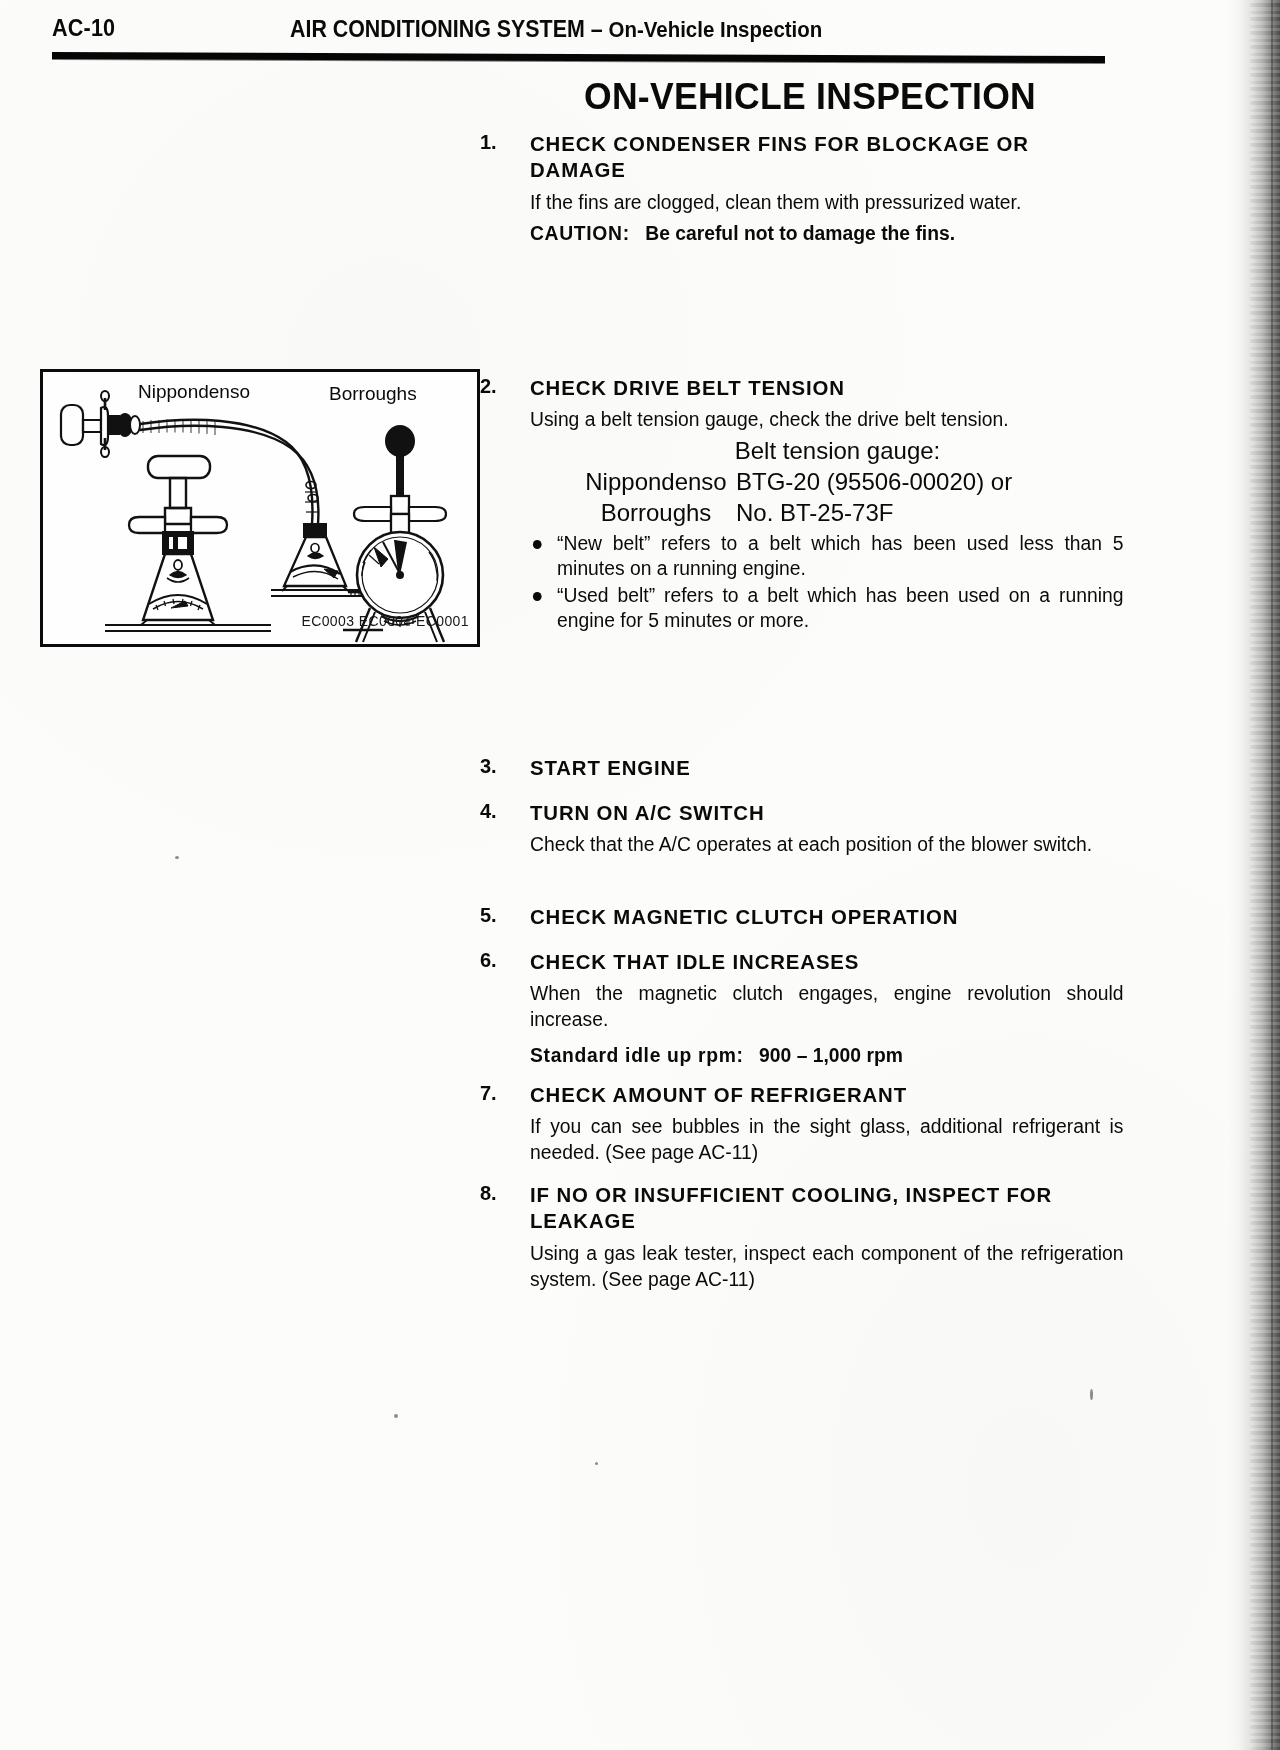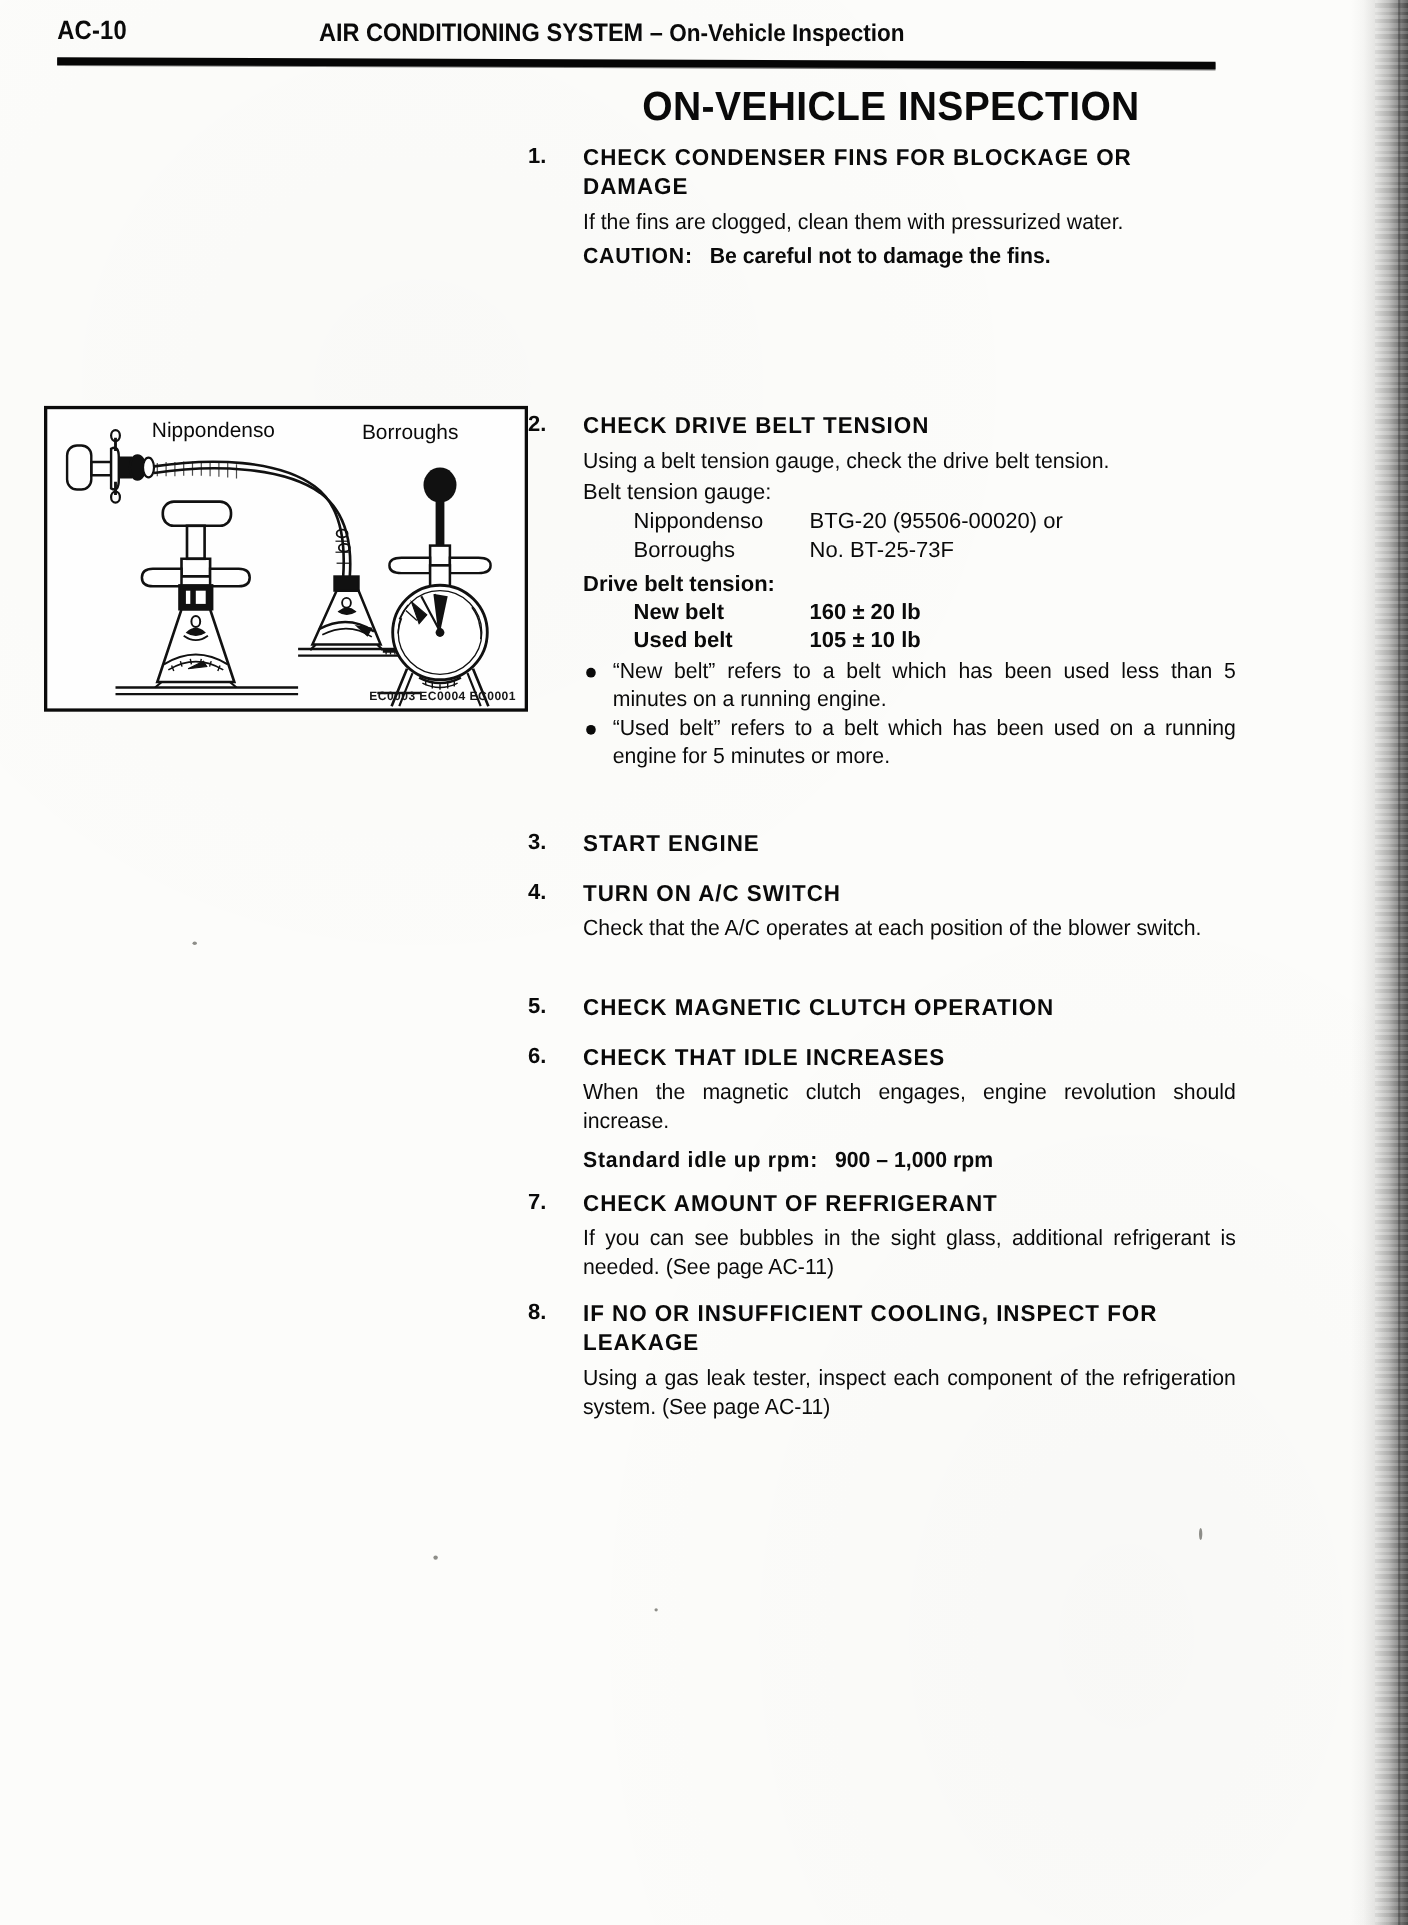--- a/index.html
+++ b/index.html
@@ -82,21 +82,21 @@
     font-size:20px;line-height:1.30;margin-top:5px;
     text-align:justify;text-justify:inter-word;
     transform:scaleX(.965);transform-origin:left top;
   }
   .caution{
     font-size:20px;margin-top:7px;font-weight:bold;
     transform:scaleX(.965);transform-origin:left top;
   }
   .caution .lbl{font-weight:bold;letter-spacing:.7px;margin-right:16px;}
 
-  .spec{font-size:20px;line-height:1.28;margin-top:4px;}
+  .spec{font-size:24px;line-height:1.28;margin-top:4px;text-align:center;}
   .spec .row{display:flex;}
   .spec .ind{display:inline-block;width:46px;flex:0 0 46px;}
   .spec .k{display:inline-block;width:160px;flex:0 0 160px;}
   .spec .bold{font-weight:bold;}
   .note-label{font-size:20px;margin-top:6px;}
   ul.notes{margin:2px 0 0 0;padding:0;list-style:none;}
   ul.notes li{
     position:relative;padding-left:28px;font-size:20px;line-height:1.28;
     margin-top:1px;text-align:justify;
     transform:scaleX(.965);transform-origin:left top;
@@ -110,22 +110,22 @@
   #figbox{
     position:absolute;left:40px;top:369px;width:440px;height:278px;
     border:3px solid #0b0b0b;background:#fefefe;box-sizing:border-box;
   }
   #figbox .flabel{
     position:absolute;font-size:19px;white-space:nowrap;
   }
   #lbl-nd{left:95px;top:9px;}
   #lbl-br{left:286px;top:11px;}
   #figcode{
-    position:absolute;right:8px;bottom:5px;font-size:11px;letter-spacing:.4px;
-    color:#161616;white-space:nowrap;font-weight:bold;
+    position:absolute;right:8px;bottom:15px;font-size:14px;letter-spacing:.4px;
+    color:#161616;white-space:nowrap;
   }
   #figsvg{position:absolute;left:0;top:0;}
 </style>
 </head>
 <body>
 
 <div id="paper"></div>
 <div id="paper-grain"></div>
 
 <div id="folio">AC-10</div>
@@ -255,33 +255,20 @@
         <span class="k">Nippondenso</span>
         <span>BTG-20 (95506-00020) or</span>
       </div>
       <div class="row">
         <span class="ind"></span>
         <span class="k">Borroughs</span>
         <span>No. BT-25-73F</span>
       </div>
     </div>
 
-    <div class="spec" style="margin-top:6px;">
-      <div class="bold">Drive belt tension:</div>
-      <div class="row">
-        <span class="ind"></span>
-        <span class="k bold">New belt</span>
-        <span class="bold">160 ± 20 lb</span>
-      </div>
-      <div class="row">
-        <span class="ind"></span>
-        <span class="k bold">Used belt</span>
-        <span class="bold">105 ± 10 lb</span>
-      </div>
-    </div>
 
     <ul class="notes">
       <li>
         <span class="bullet"></span>
         <span>“New belt” refers to a belt which has been used less than 5 minutes on a running engine.</span>
       </li>
       <li>
         <span class="bullet"></span>
         <span>“Used belt” refers to a belt which has been used on a running engine for 5 minutes or more.</span>
       </li>

